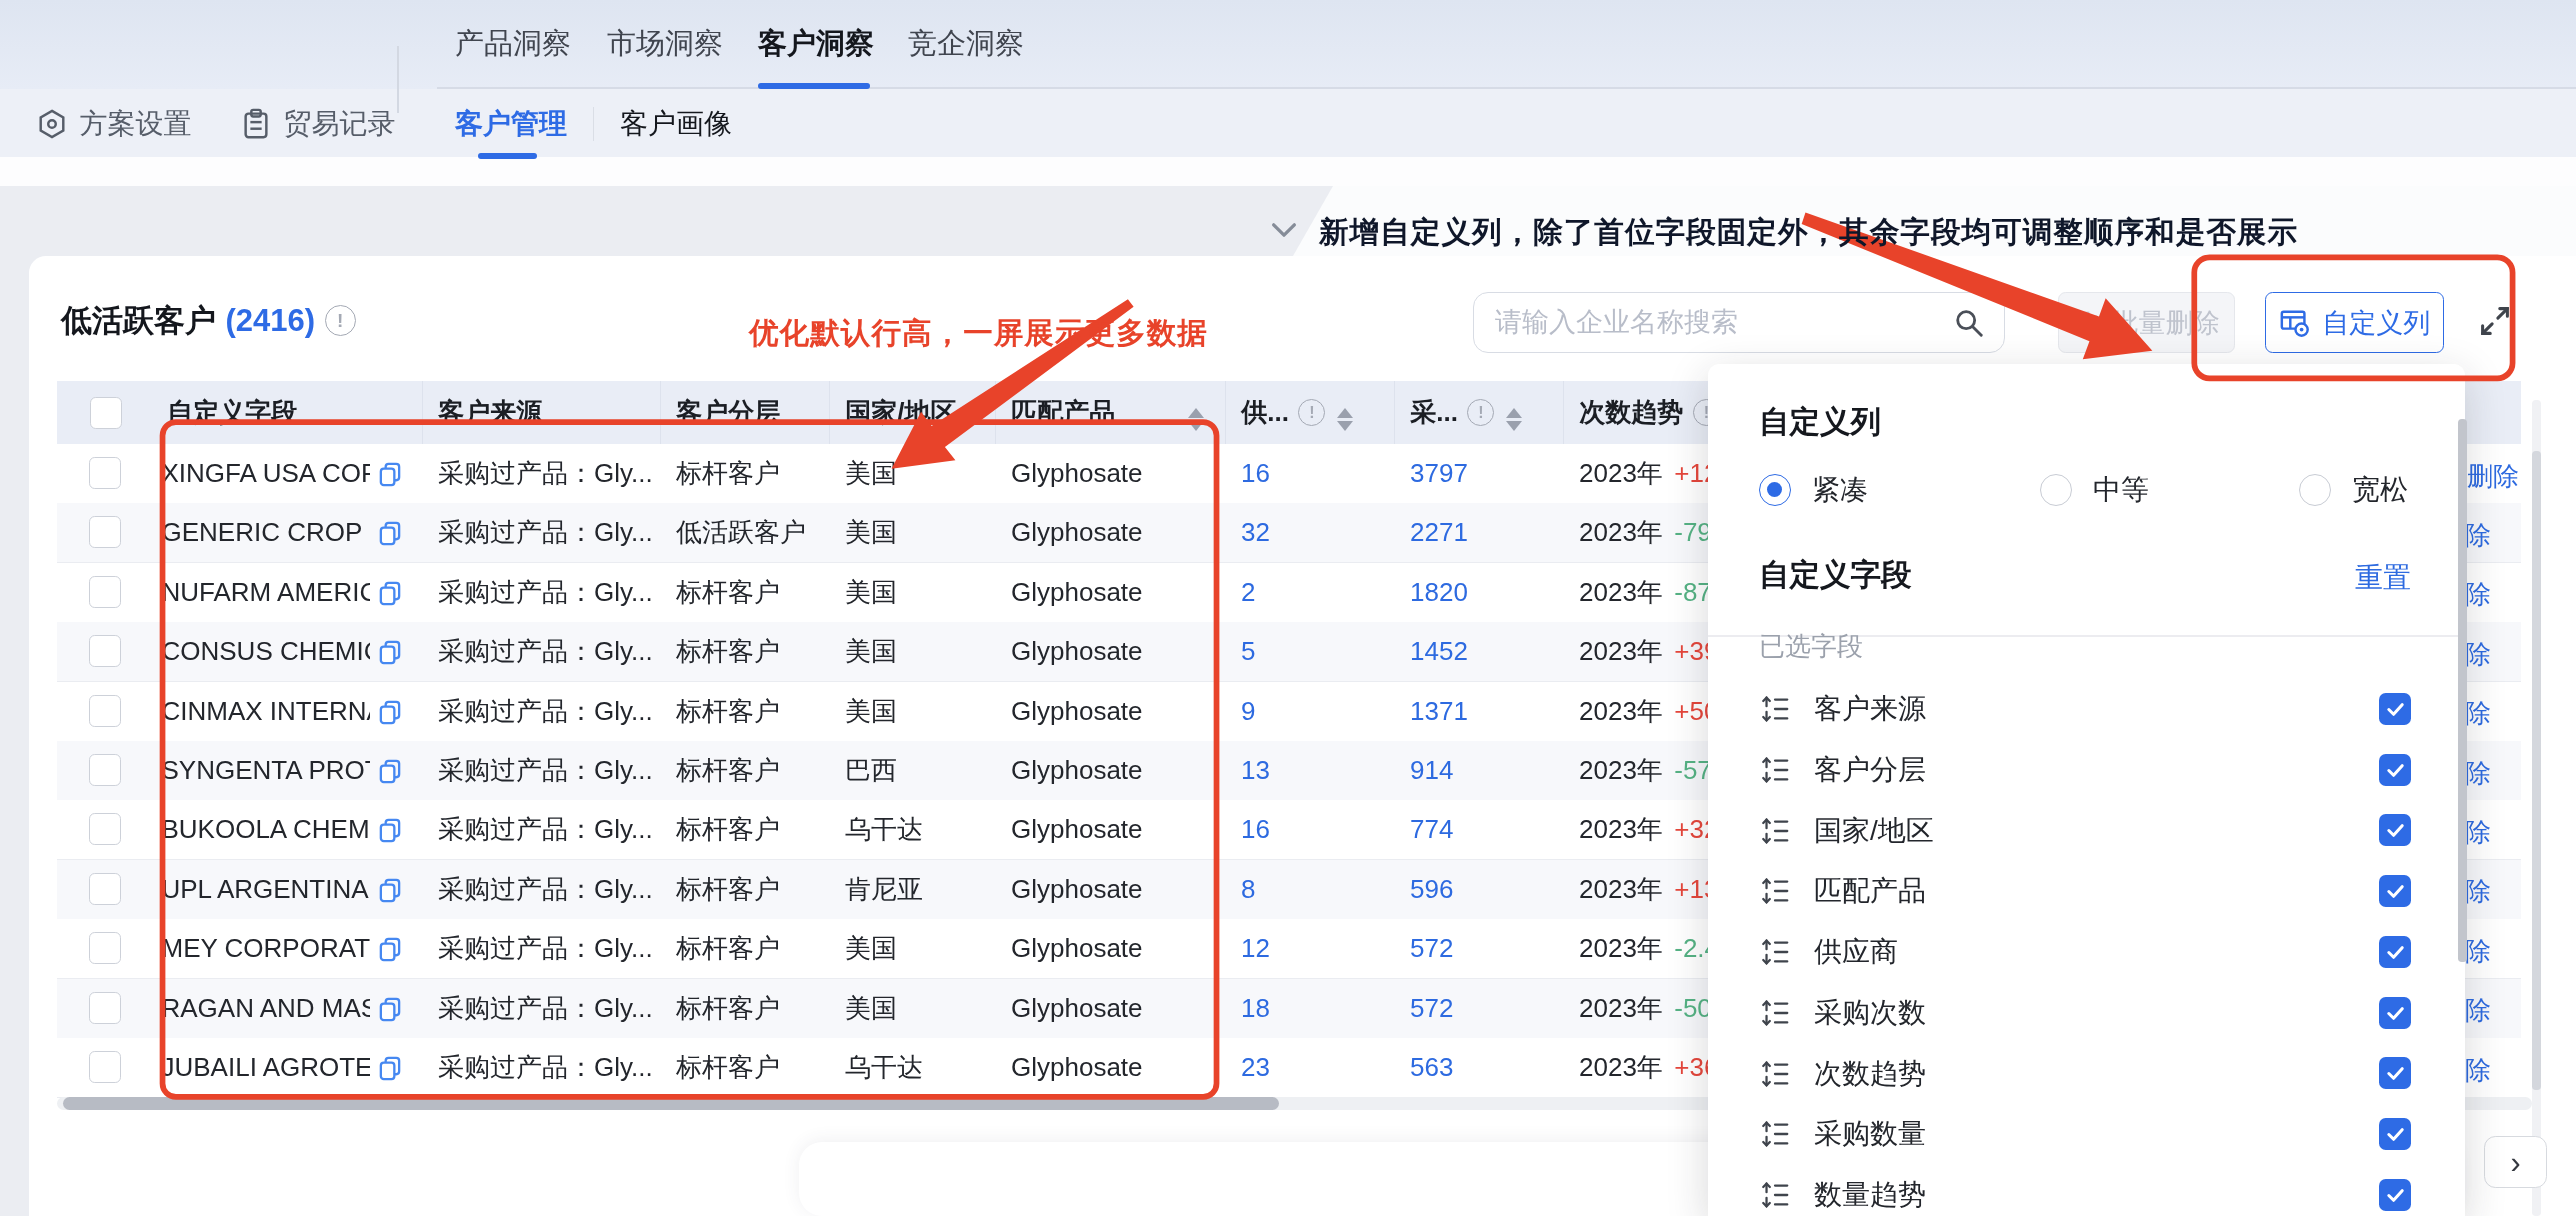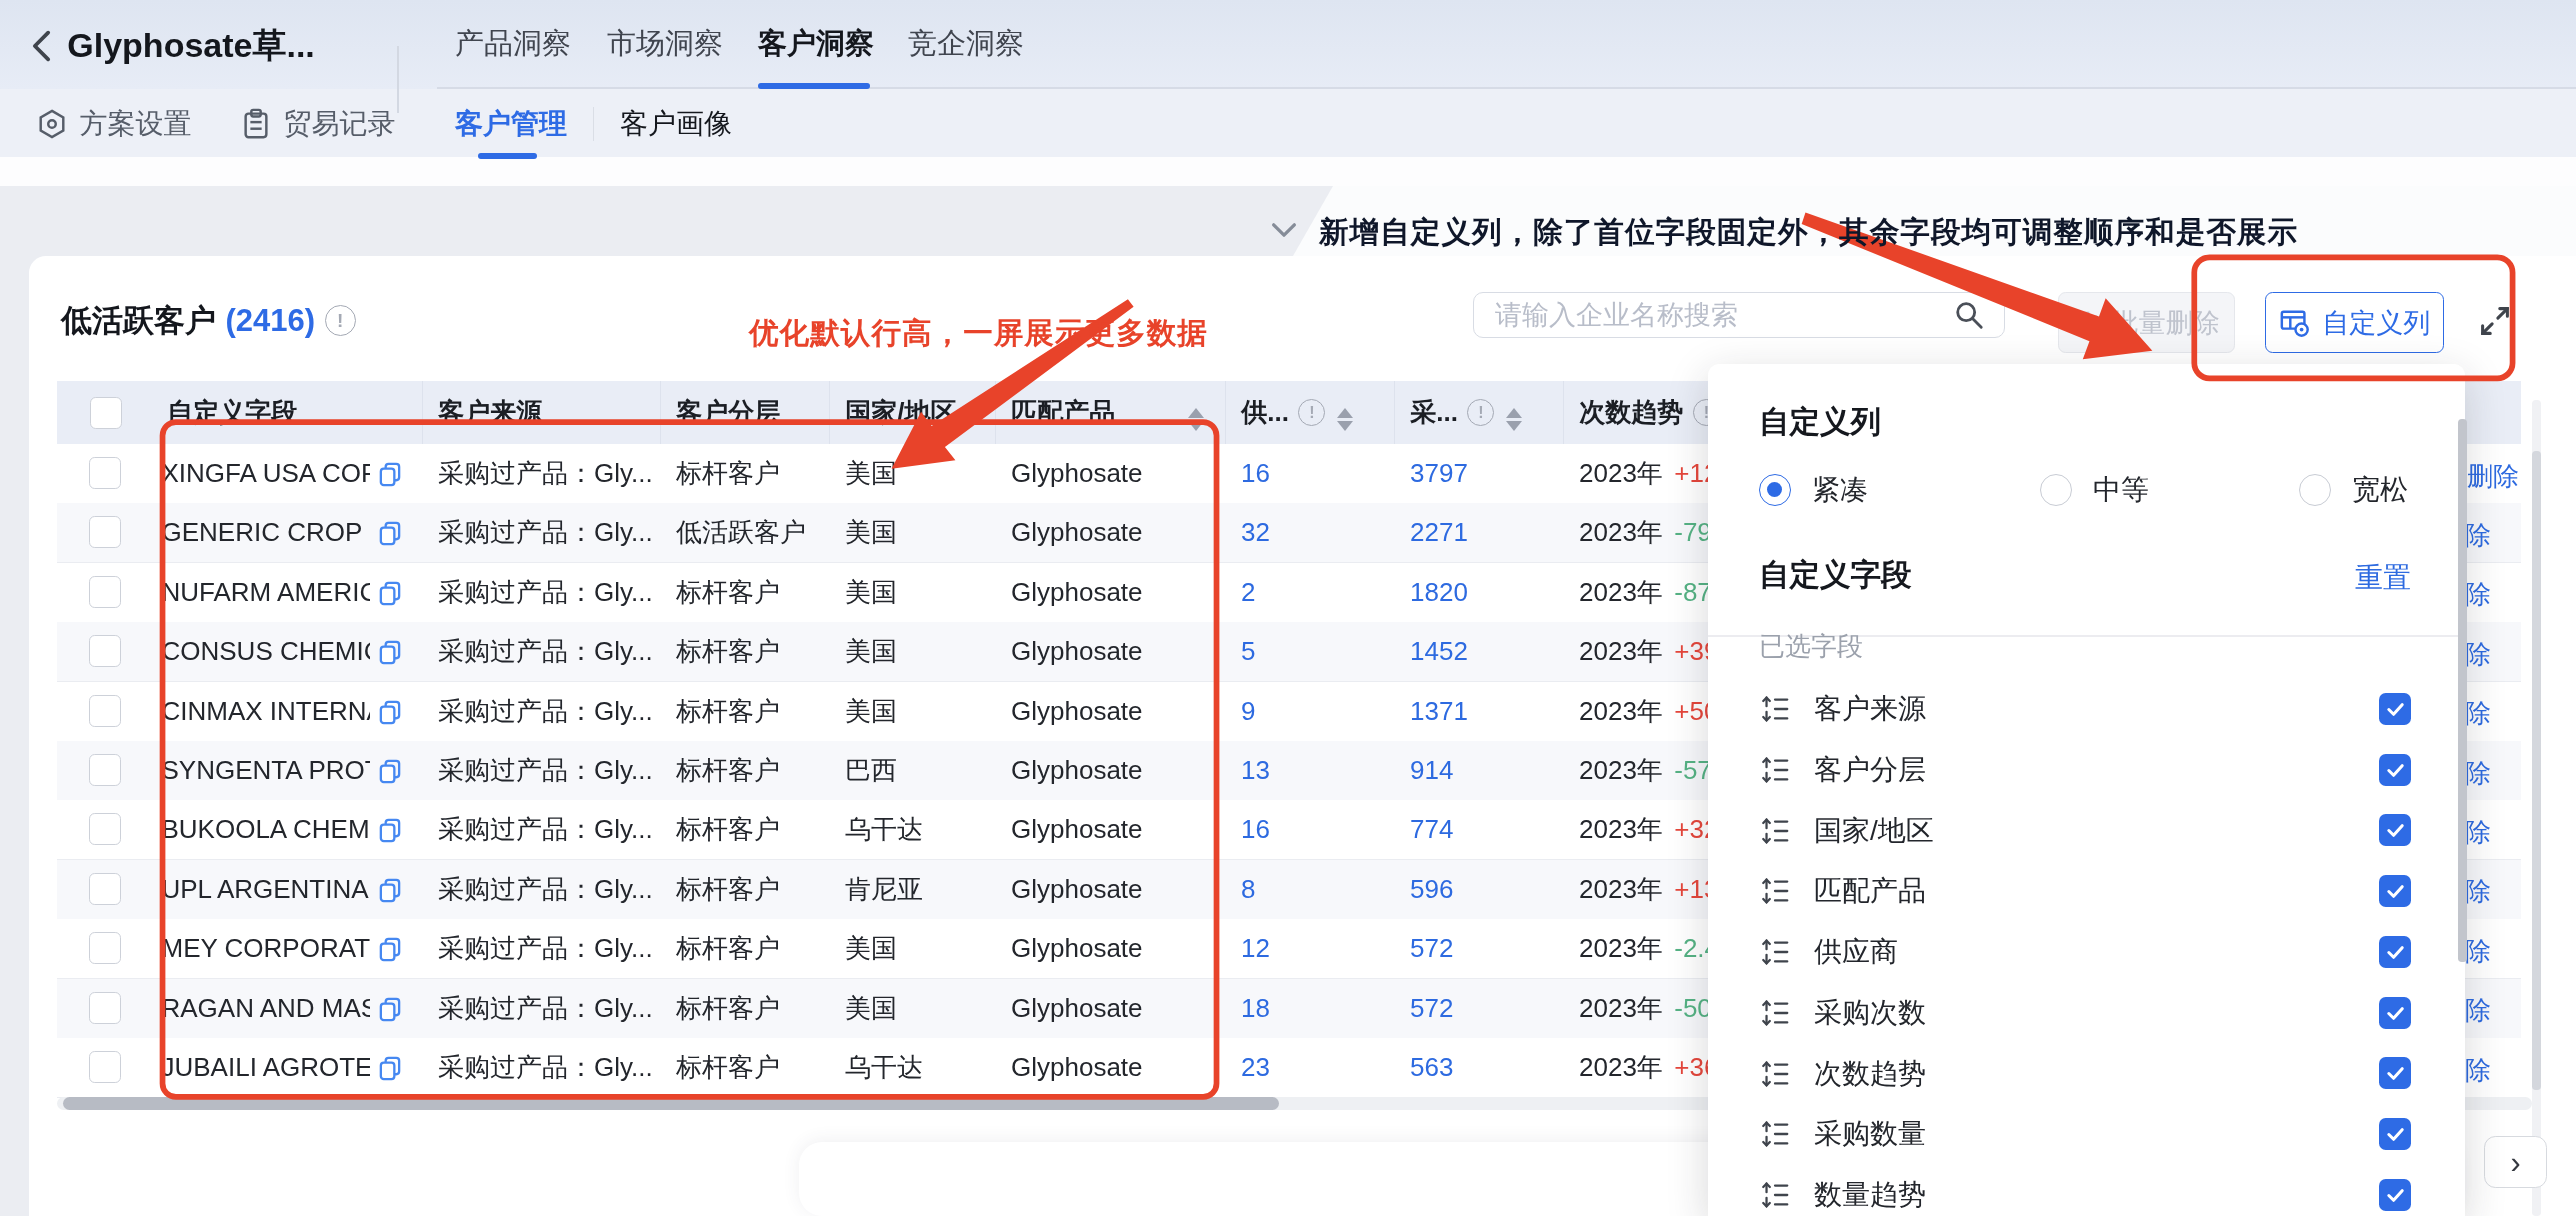--- a/index.html
+++ b/index.html
@@ -23,21 +23,21 @@
   
   #notch{left:1268px;top:186px;width:1308px;height:70px;background:#fbfcfd;
          clip-path:polygon(65px 0,100% 0,100% 100%,25px 100%);}
   #card{left:29px;top:256px;width:2547px;height:961px;background:#ffffff;border-radius:17px 0 0 0;}
   
   #total-row{left:61px;top:294px;height:53px;display:flex;align-items:center;gap:9.5px;}
   #total-label{font-size:31px;font-weight:bold;color:#14171d;}
   #total-count{font-size:31px;font-weight:bold;}
   .info-icon{display:inline-flex;width:29px;height:29px;border:1.9px solid #a4a9b4;border-radius:50%;
              color:#a4a9b4;font-size:19px;font-weight:bold;align-items:center;justify-content:center;}
-  #search-box{left:1473px;top:292px;width:532px;height:46px;background:#fff;border:1.9px solid #d8dce4;border-radius:10px;
+  #search-box{left:1473px;top:292px;width:532px;height:61px;background:#fff;border:1.9px solid #d8dce4;border-radius:15px;
               display:flex;align-items:center;justify-content:space-between;padding:0 19px;box-sizing:border-box;}
   #search-box input{border:0;outline:0;font-size:27px;width:419px;font-family:inherit;color:#333;background:transparent;}
   #search-box input::placeholder{color:#b8bdc9;}
   .btn{height:61px;border-radius:7.6px;display:flex;align-items:center;justify-content:center;gap:11.4px;
        font-size:27px;box-sizing:border-box;cursor:pointer;}
   #btn-batch-delete{left:2058px;top:292px;width:177px;background:#f4f5f8;border:1.9px solid #e5e7ec;color:#bfc3cd;}
   #btn-custom-cols{left:2265px;top:292px;width:179px;background:#fff;border:1.9px solid #2e6be5;color:#2e6be5;}
   
   #thead{left:57px;top:381px;width:2464px;height:63px;background:#e9edf6;border-bottom:1.9px solid #d9dee9;}
   .hcell{top:0;height:63px;display:flex;align-items:center;font-size:26px;font-weight:bold;color:#1b1e24;
@@ -91,28 +91,20 @@
 </style>
 </head>
 <body>
 
 <div id="page">
 
   <div id="topbar" class="abs"></div>
   <div id="subbar" class="abs"></div>
   <div id="whitestrip" class="abs"></div>
 
-  <div id="back-title" class="abs">
-    <span class="icon">
-      <svg width="25" height="38" viewBox="0 0 26 40">
-          <polyline points="20,6 6,20 20,34" fill="none" stroke="#3f444c" stroke-width="4" stroke-linecap="round" stroke-linejoin="round"></polyline>
-        </svg>
-    </span>
-    <span>Glyphosate草...</span>
-  </div>
   <div class="abs vdivider" style="left:397px;top:46px;height:67px;"></div>
 
   <div id="nav-tabs"></div>
   <div class="abs navtab" style="left: 455px; width: 118px;">产品洞察</div>
     <div class="abs navtab" style="left: 607px; width: 118px;">市场洞察</div>
     <div class="abs navtab active" style="left: 758px; width: 118px;">客户洞察</div>
     <div class="abs navtab" style="left: 908px; width: 118px;">竞企洞察</div>
     <div id="nav-underline-track" class="abs"></div>
   <div id="nav-underline" class="abs" style="left: 758px; width: 112px; background: rgb(46, 107, 229);"></div>
 

